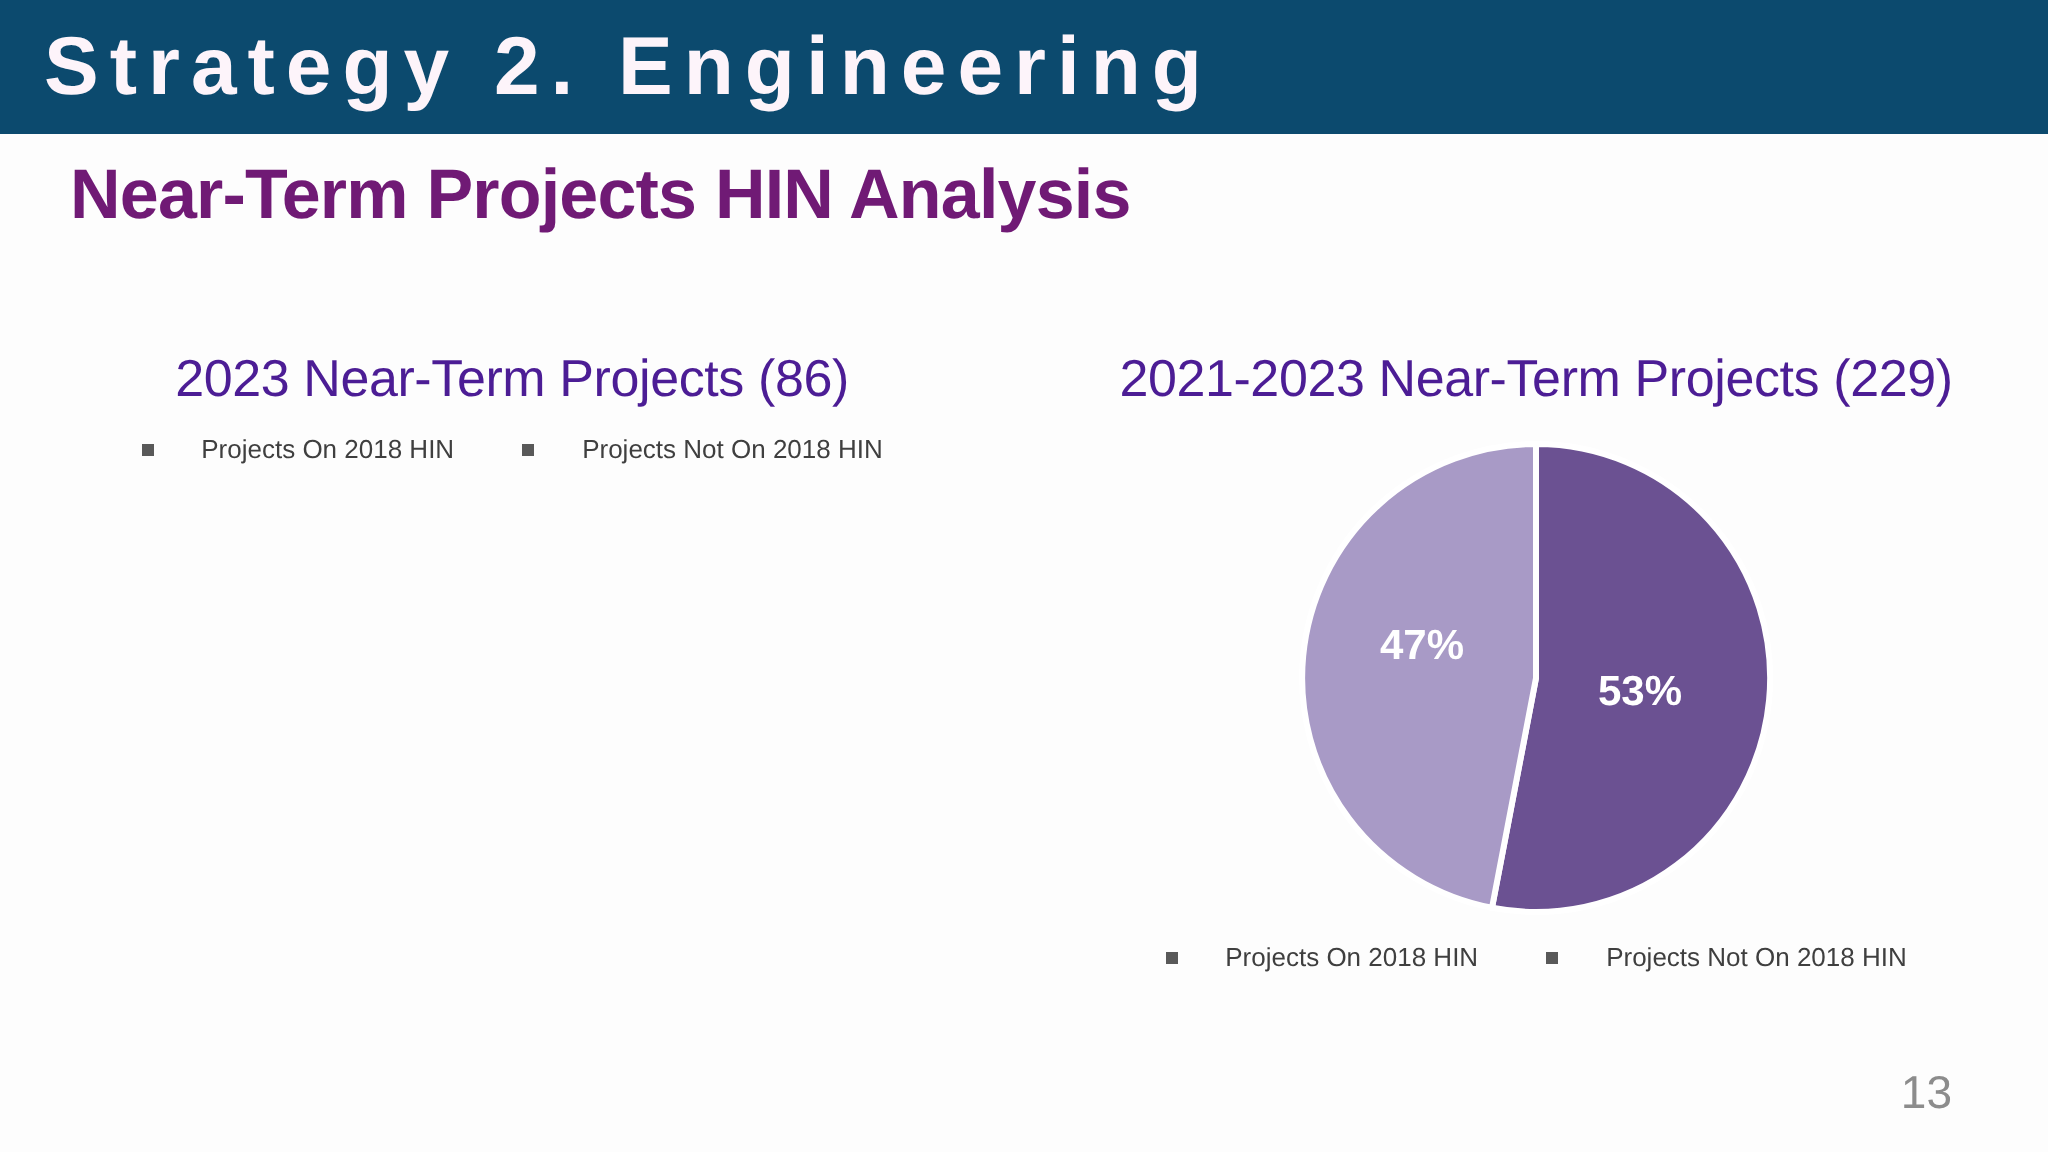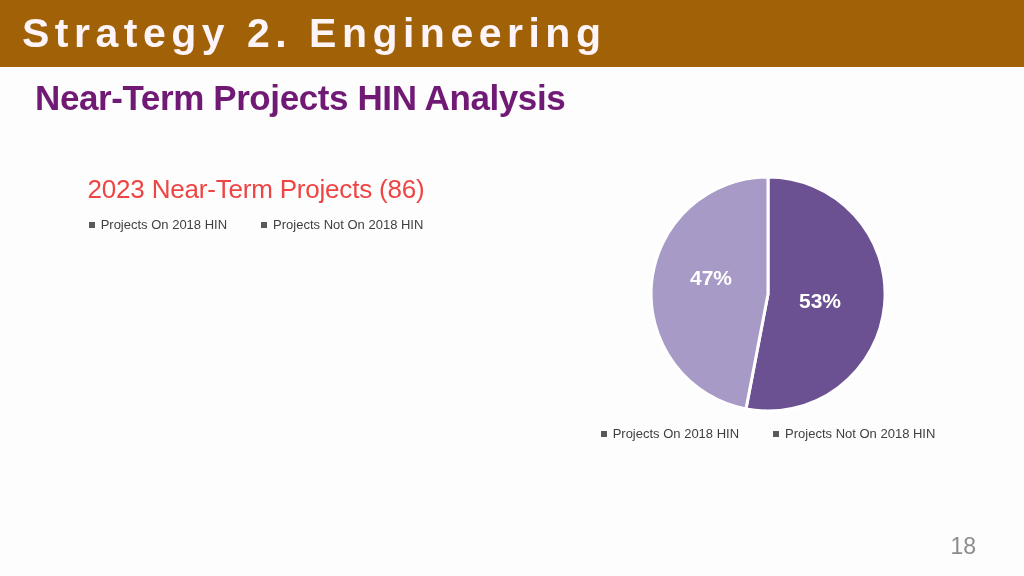--- a/index.html
+++ b/index.html
@@ -19,21 +19,21 @@
     width: 1024px;
     height: 576px;
     background: #fdfdfd;
   }
   .banner {
     position: absolute;
     left: 0;
     top: 0;
     width: 1024px;
     height: 67px;
-    background: #a16207;
+    background: #0c4a6e;
     display: flex;
     align-items: center;
   }
   .banner-title {
     margin-left: 22px;
     color: #fdf4fa;
     font-size: 41px;
     font-weight: bold;
     letter-spacing: 5.5px;
     line-height: 1;
@@ -59,21 +59,21 @@
   }
   .chart-block {
     width: 512px;
     position: relative;
     display: flex;
     flex-direction: column;
     align-items: center;
   }
   .chart-title {
     font-size: 26px;
-    color: #ef4444;
+    color: #4c1d95;
     letter-spacing: -0.2px;
     white-space: nowrap;
     margin-top: 14px;
     font-weight: normal;
   }
   .pie-wrap {
     margin-top: 14px;
     position: relative;
   }
   .pie-svg {
@@ -89,21 +89,21 @@
   }
   .legend {
     display: flex;
     margin-top: 12px;
     gap: 34px;
     align-items: center;
   }
   .legend-item {
     display: flex;
     align-items: center;
-    gap: 6px;
+    gap: 24px;
   }
   .legend-marker {
     width: 6px;
     height: 6px;
     background: #595959;
     display: inline-block;
   }
   .legend-label {
     font-size: 13px;
     color: #3f3f3f;
@@ -138,20 +138,21 @@
           <span class="legend-label">Projects On 2018 HIN</span>
         </div>
         <div class="legend-item">
           <span class="legend-marker"></span>
           <span class="legend-label">Projects Not On 2018 HIN</span>
         </div>
       </div>
     </div>
 
     <div class="chart-block">
+      <div class="chart-title">2021-2023 Near-Term Projects (229)</div>
       <div class="pie-wrap">
         <svg class="pie-svg" width="240" height="240" viewBox="0 0 240 240">
 
           <path d="M 120 120 L 120 3 A 117 117 0 1 1 98.0 234.9 Z" fill="#6B5192" stroke="#FFFFFF" stroke-width="3"></path>
 
           <path d="M 120 120 L 98.0 234.9 A 117 117 0 0 1 120 3 Z" fill="#A89AC6" stroke="#FFFFFF" stroke-width="3"></path>
           <text class="slice-label" x="172" y="128">53%</text>
           <text class="slice-label" x="63" y="105">47%</text>
         </svg>
       </div>
@@ -162,15 +163,15 @@
         </div>
         <div class="legend-item">
           <span class="legend-marker"></span>
           <span class="legend-label">Projects Not On 2018 HIN</span>
         </div>
       </div>
     </div>
 
   </div>
 
-  <div class="page-number">18</div>
+  <div class="page-number">13</div>
 
 </div>
 
 </body></html>

